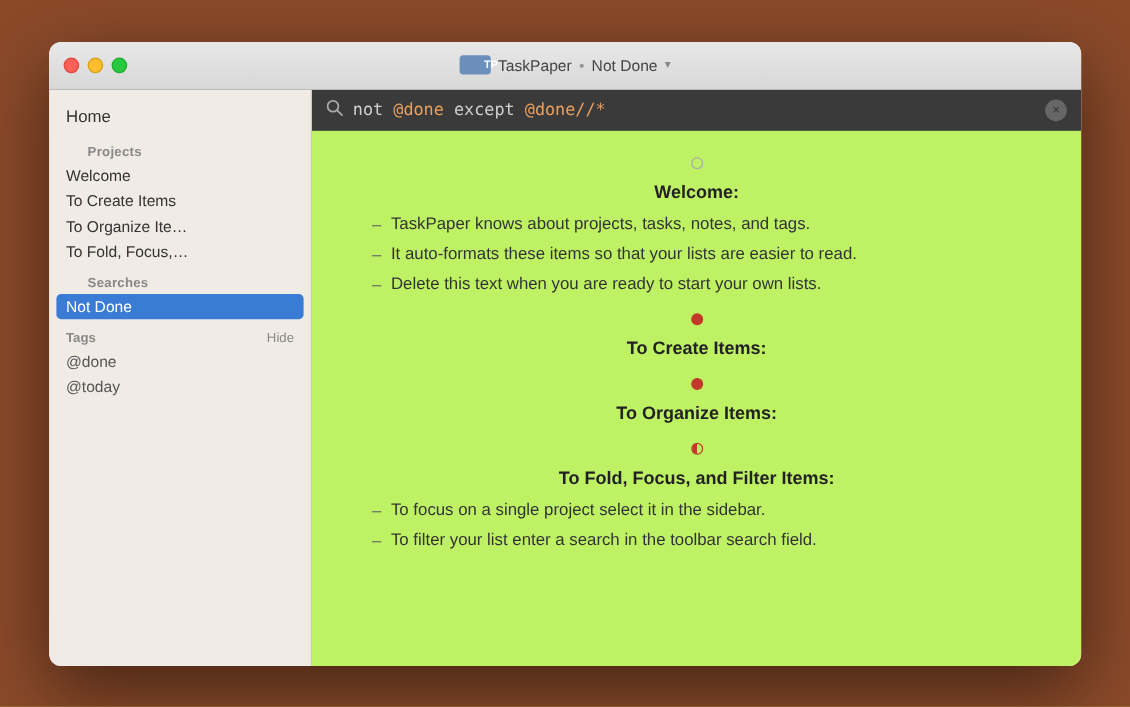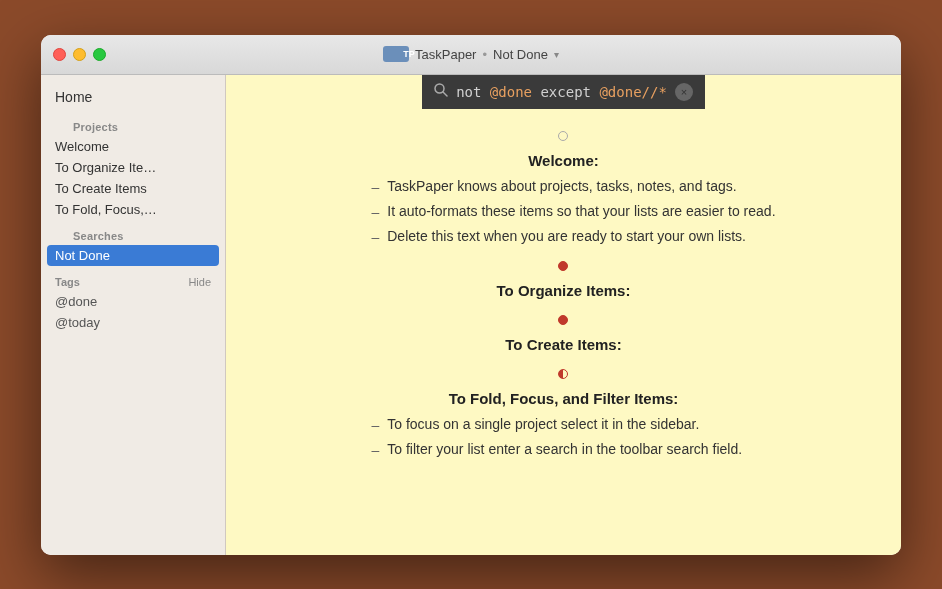--- a/index.html
+++ b/index.html
@@ -84,21 +84,21 @@
 
     
     .main {
       display: flex;
       flex: 1;
       overflow: hidden;
     }
 
     
     .sidebar {
-      width: 185px;
+      width: 219px;
       background: #f0ebe5;
       border-right: 1px solid #d0c8c0;
       padding: 8px 0;
       flex-shrink: 0;
       overflow-y: auto;
     }
 
     .sidebar-home {
       padding: 6px 14px;
       font-size: 14px;
@@ -157,23 +157,22 @@
       font-size: 13px;
       color: #555;
       cursor: pointer;
     }
 
     
     .content {
       flex: 1;
       display: flex;
       flex-direction: column;
-      background: #fef9c3;
+      background: #bef264;
       overflow: hidden;
-      align-items: center;
     }
 
     
     .searchbar {
       background: #3a3a3a;
       padding: 8px 12px;
       display: flex;
       align-items: center;
       gap: 8px;
       flex-shrink: 0;
@@ -295,22 +294,22 @@
   </div>
 
   <div class="main">
 
     <div class="sidebar">
       <div class="sidebar-home">Home</div>
 
       <div class="sidebar-section-label">Projects</div>
 
       <div class="sidebar-item">Welcome</div>
+      <div class="sidebar-item">To Create Items</div>
       <div class="sidebar-item">To Organize Ite…</div>
-      <div class="sidebar-item">To Create Items</div>
       <div class="sidebar-item">To Fold, Focus,…</div>
 
       <div class="sidebar-section-label">Searches</div>
 
       <div class="sidebar-item active">Not Done</div>
 
       <div class="tags-header">
         <span class="tags-label">Tags</span>
         <span class="tags-hide">Hide</span>
       </div>
@@ -353,28 +352,28 @@
             <div class="task-item">
               <span class="task-dash">–</span>
               <span>Delete this text when you are ready to start your own lists.</span>
             </div>
           </div>
         </div>
 
         <div class="project-block">
           <div class="project-row">
             <div class="project-bullet filled"></div>
-            <span class="project-title">To Organize Items:</span>
+            <span class="project-title">To Create Items:</span>
           </div>
         </div>
 
         <div class="project-block">
           <div class="project-row">
             <div class="project-bullet filled"></div>
-            <span class="project-title">To Create Items:</span>
+            <span class="project-title">To Organize Items:</span>
           </div>
         </div>
 
         <div class="project-block">
           <div class="project-row">
             <div class="project-bullet half"></div>
             <span class="project-title">To Fold, Focus, and Filter Items:</span>
           </div>
           <div class="task-list">
             <div class="task-item">

